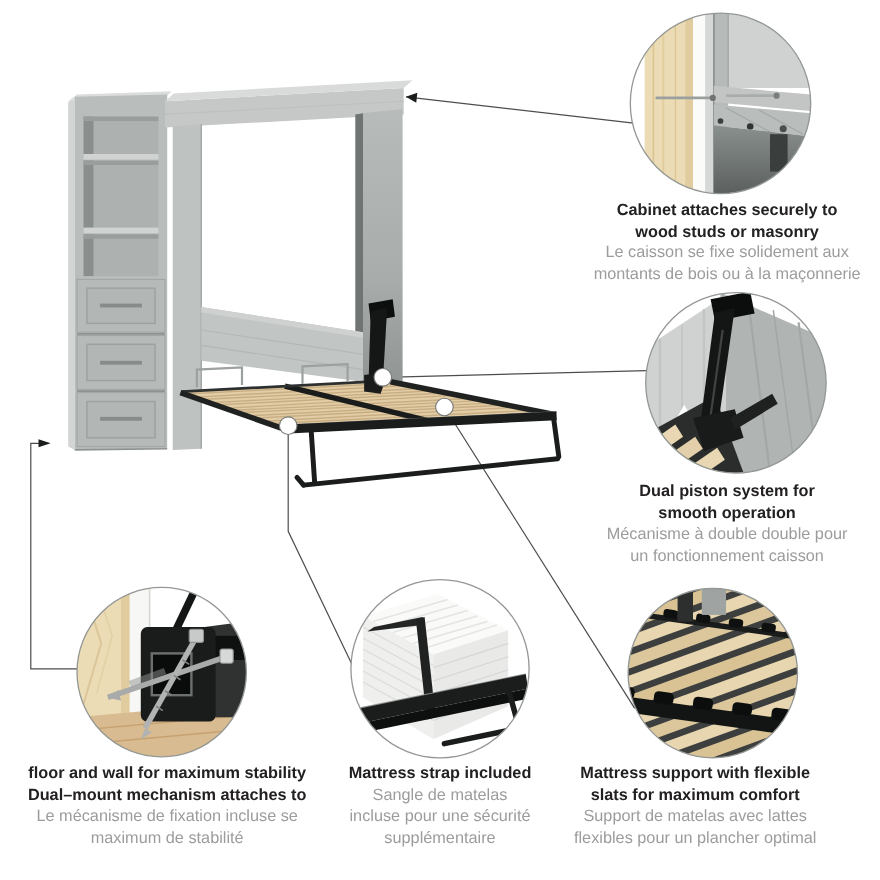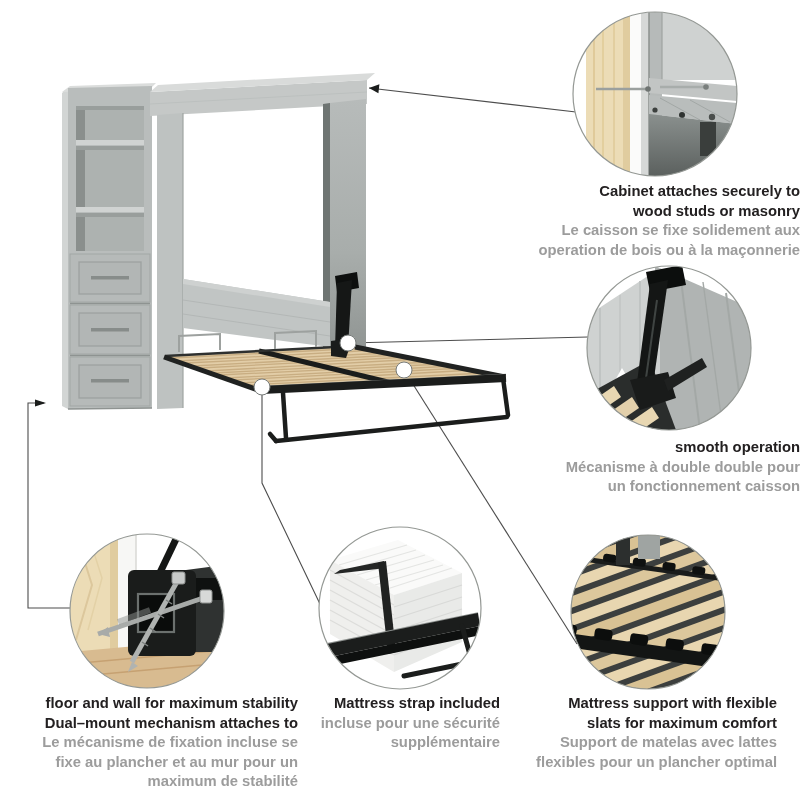--- a/index.html
+++ b/index.html
@@ -1,21 +1,21 @@
 <!DOCTYPE html>
 <html><head>
 <meta charset="utf-8">
 <style>
   html,body{margin:0;padding:0;background:#fff;}
   #stage{position:relative;width:800px;height:800px;background:#ffffff;overflow:hidden;
          font-family:"Liberation Sans",sans-serif;}
   #render-svg{position:absolute;left:0;top:0;}
-  .callout-text{position:absolute;text-align:right;line-height:19.5px;font-size:14.8px;}
+  .callout-text{position:absolute;text-align:center;line-height:19.5px;font-size:14.8px;}
   .callout-text .en{color:#232021;font-weight:700;}
-  .callout-text .fr{color:#9c9c9c;font-weight:700;}
+  .callout-text .fr{color:#9c9c9c;font-weight:400;}
 </style>
 </head>
 <body>
 
 <div id="stage">
 
 <svg id="render-svg" width="800" height="800" viewBox="0 0 800 800">
   <defs>
     <linearGradient id="stileGrad" x1="0" y1="0" x2="0" y2="1">
       <stop offset="0" stop-color="#b7bbba"></stop>
@@ -325,39 +325,40 @@
       <rect x="638" y="533" width="22" height="26" fill="#9fa4a2"></rect>
     </g>
     <circle cx="648" cy="612" r="77" fill="none" stroke="#949894" stroke-width="1.2"></circle>
   </g>
 </svg>
 
 <div class="callout-text" style="left:522px;top:182px;width:278px">
   <div class="en">Cabinet attaches securely to</div>
   <div class="en">wood studs or masonry</div>
   <div class="fr">Le caisson se fixe solidement aux</div>
-  <div class="fr">operation de bois ou à la maçonnerie</div>
+  <div class="fr">montants de bois ou à la maçonnerie</div>
 </div>
 
 <div class="callout-text" style="left:522px;top:438px;width:278px">
+  <div class="en">Dual piston system for</div>
   <div class="en">smooth operation</div>
   <div class="fr">Mécanisme à double double pour</div>
   <div class="fr">un fonctionnement caisson</div>
 </div>
 
 <div class="callout-text" style="left:6px;top:694px;width:292px">
   <div class="en">floor and wall for maximum stability</div>
   <div class="en">Dual–mount mechanism attaches to</div>
   <div class="fr">Le mécanisme de fixation incluse se</div>
-  <div class="fr">fixe au plancher et au mur pour un</div>
   <div class="fr">maximum de stabilité</div>
 </div>
 
 <div class="callout-text" style="left:300px;top:694px;width:200px">
   <div class="en">Mattress strap included</div>
+  <div class="fr">Sangle de matelas</div>
   <div class="fr">incluse pour une sécurité</div>
   <div class="fr">supplémentaire</div>
 </div>
 
 <div class="callout-text" style="left:487px;top:694px;width:290px">
   <div class="en">Mattress support with flexible</div>
   <div class="en">slats for maximum comfort</div>
   <div class="fr">Support de matelas avec lattes</div>
   <div class="fr">flexibles pour un plancher optimal</div>
 </div>

